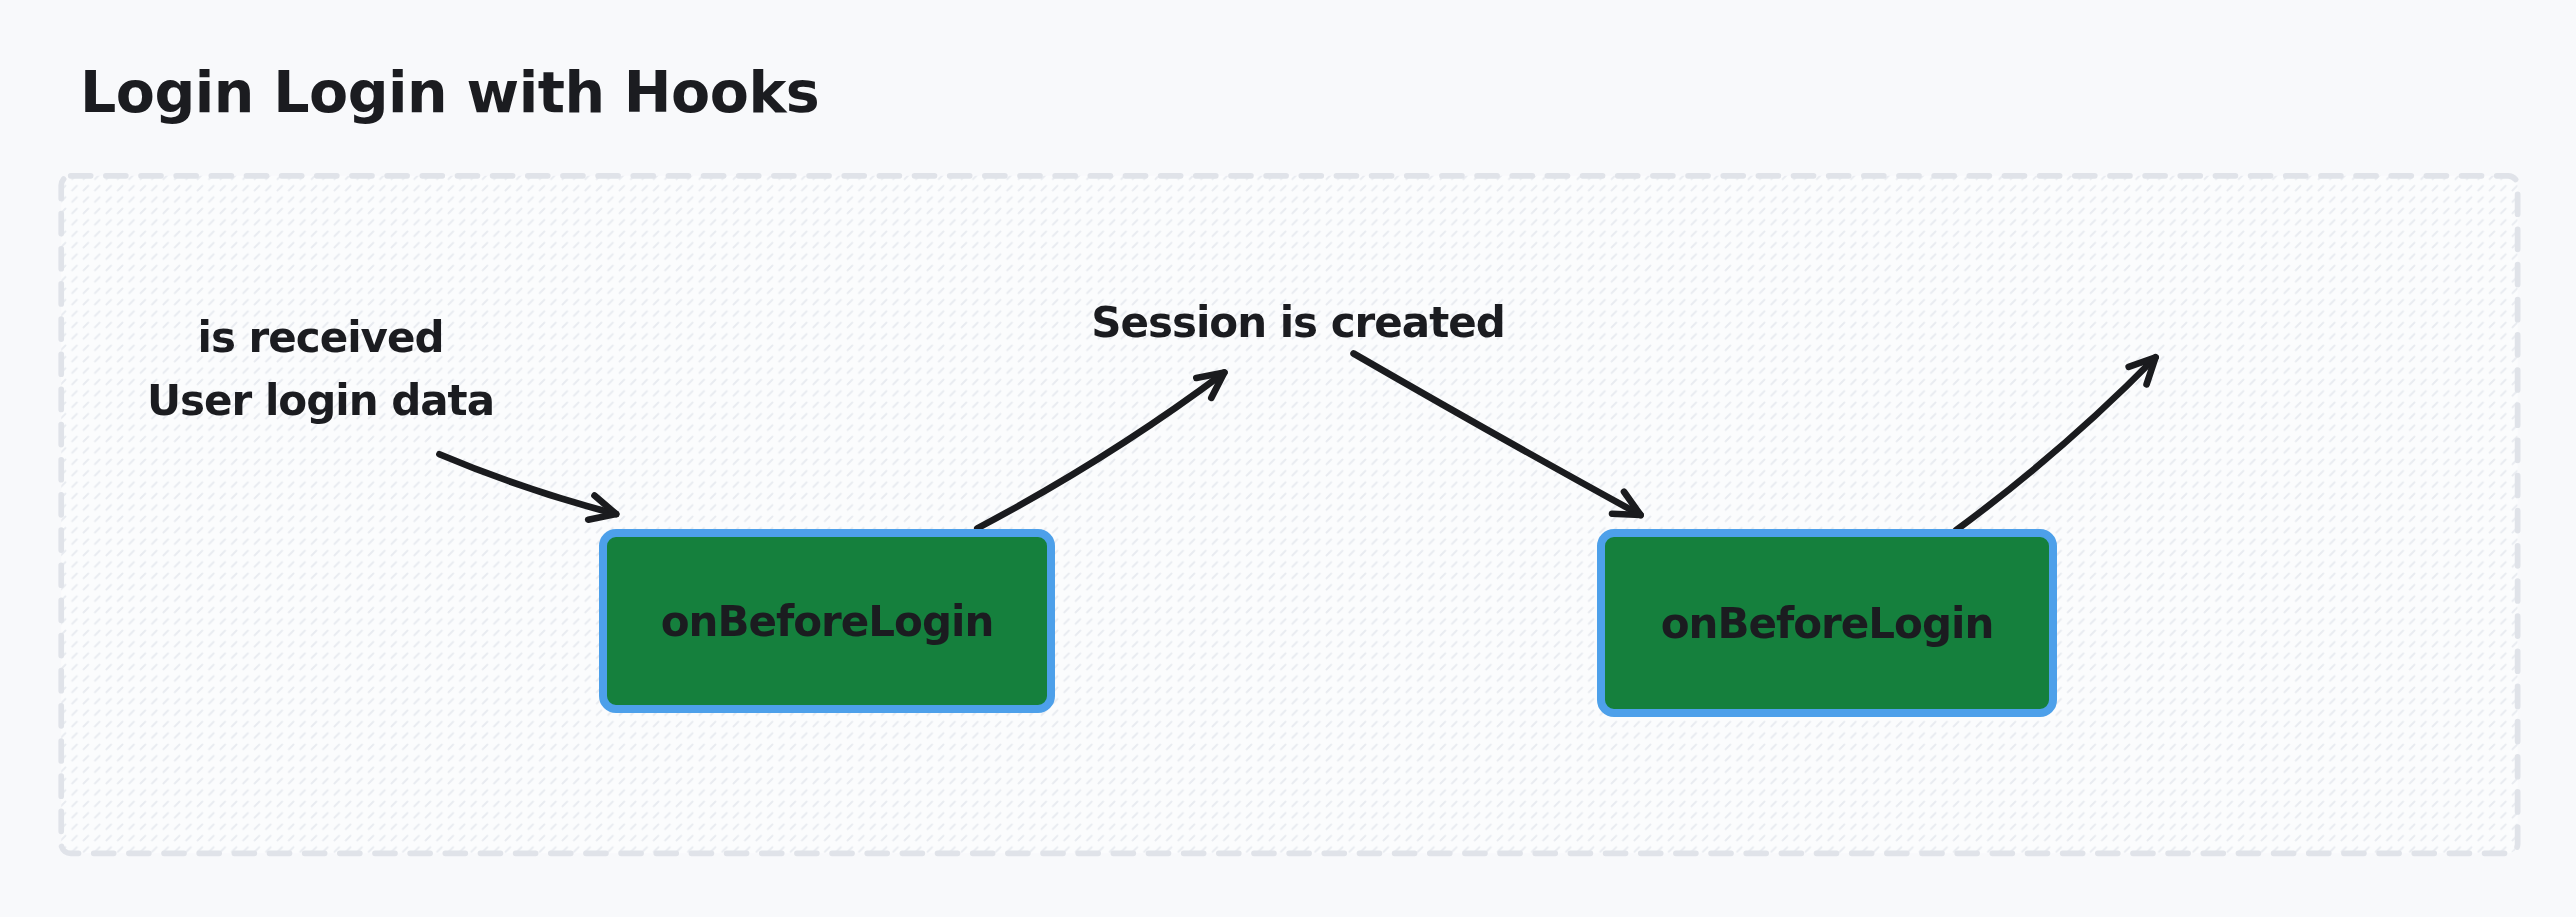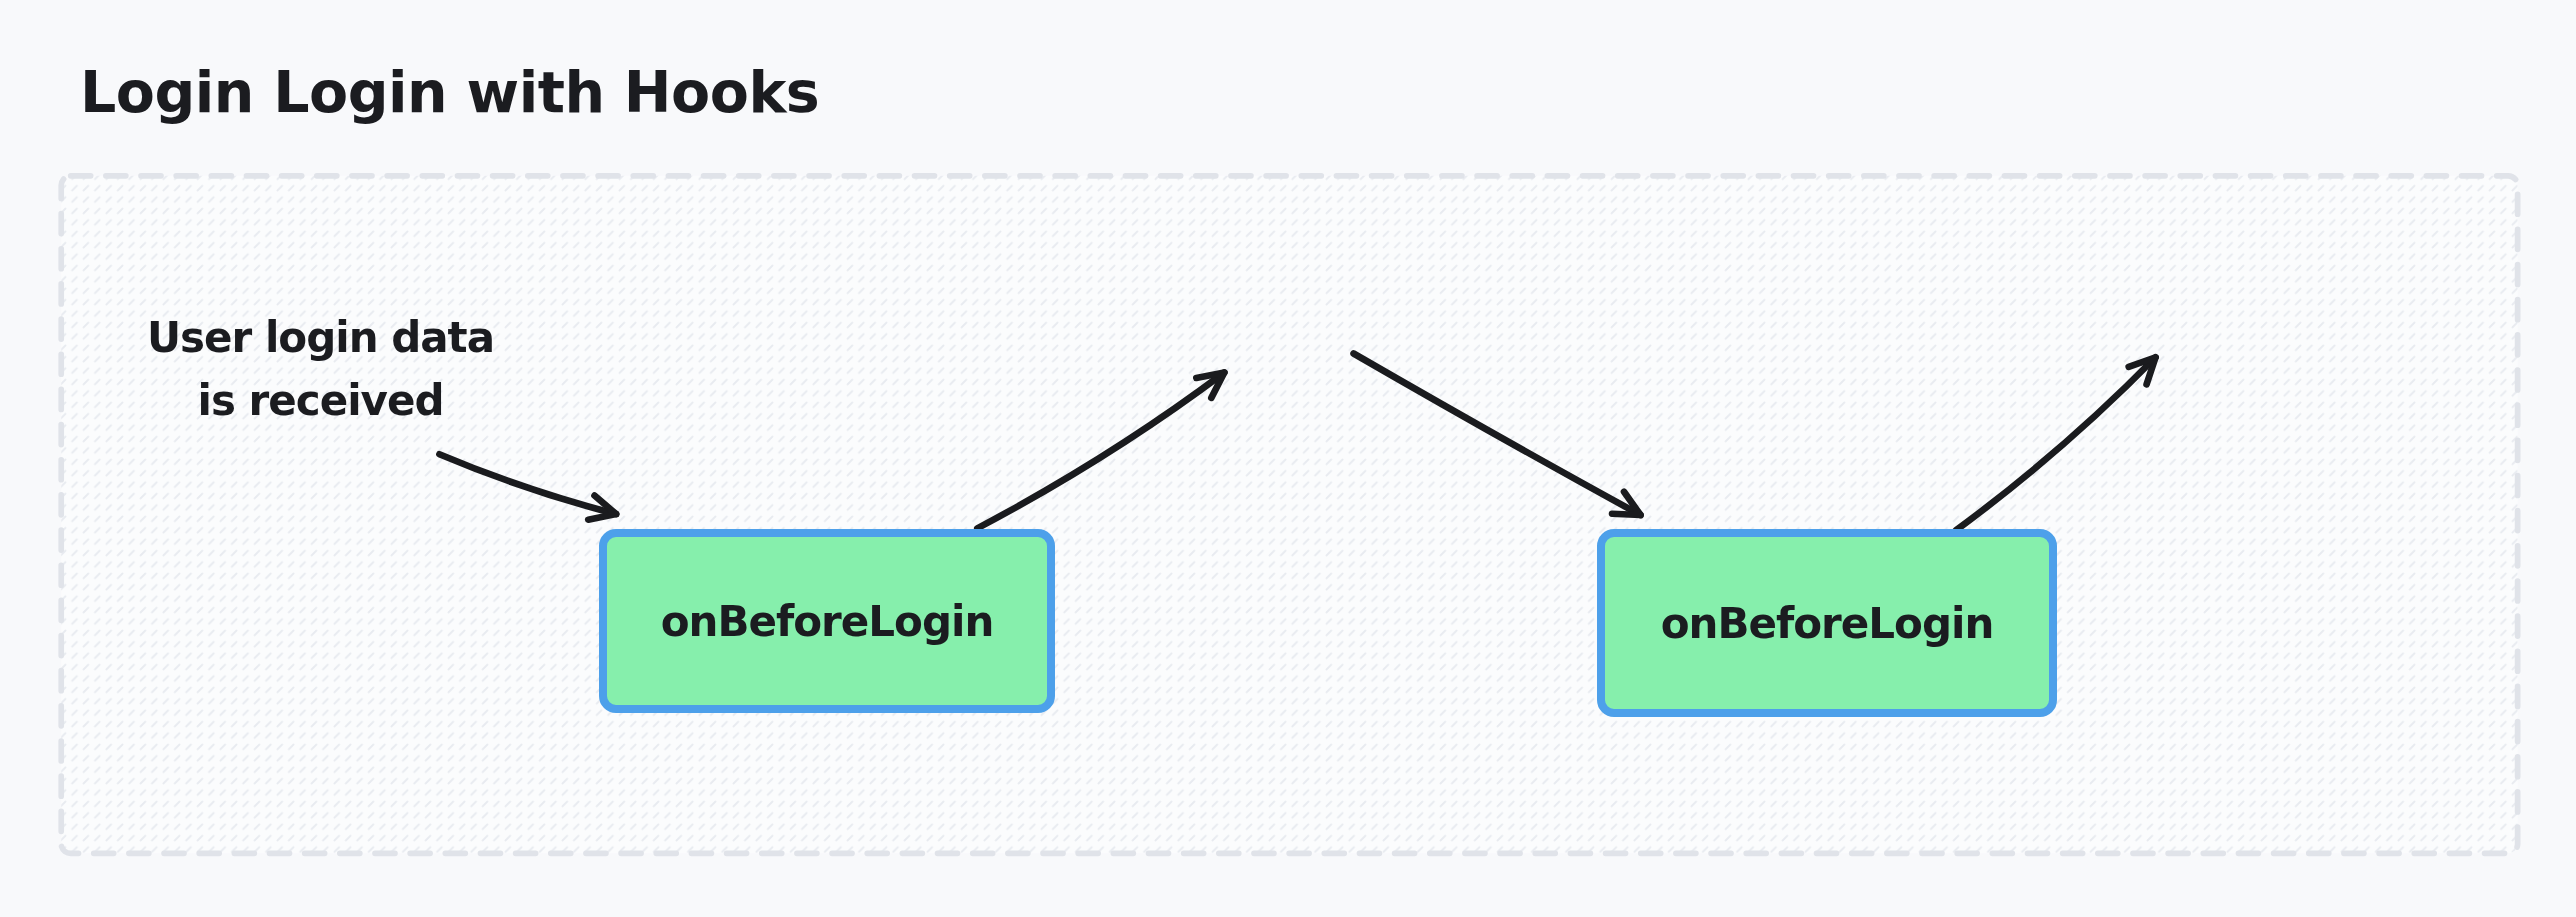--- a/index.html
+++ b/index.html
@@ -45,21 +45,21 @@
     line-height: 1.5;
     white-space: nowrap;
   }
   .ann-received { left: 83px;  top: 306px; width: 475px; }
   .ann-session  { left: 1013px; top: 291px; width: 570px; }
   .ann-logged   { left: 1932px; top: 272px; width: 570px; }
   .annotation .line { display: block; }
   .node {
     position: absolute;
     box-sizing: border-box;
-    background: #86efac;
+    background: #15803d;
     border: 8.6px solid #4da0ea;
     border-radius: 17px;
     display: flex;
     align-items: center;
     justify-content: center;
   }
   .node-before { left: 599px;  top: 529px; width: 456px; height: 184px; }
   .node-after  { left: 1597px; top: 529px; width: 460px; height: 188px; }
   .node-label {
     font-size: 42px;
@@ -101,24 +101,25 @@
       <g>
         <path d="M2058 558 Q2172 474 2268 376"></path>
         <path d="M2258.5 404.5 L2268 376 L2239.7 386.1"></path>
       </g>
     </g>
   </svg>
 
   <h1 class="title">Login Login with Hooks</h1>
 
   <div class="annotation ann-received">
+    <span class="line">is received</span>
     <span class="line">User login data</span>
-    <span class="line">is received</span>
   </div>
 
+  <div class="annotation ann-session">Session is created</div>
 
 
   <div class="node node-before">
     <span class="node-label">onBeforeLogin</span>
   </div>
 
   <div class="node node-after">
     <span class="node-label">onBeforeLogin</span>
   </div>
 

